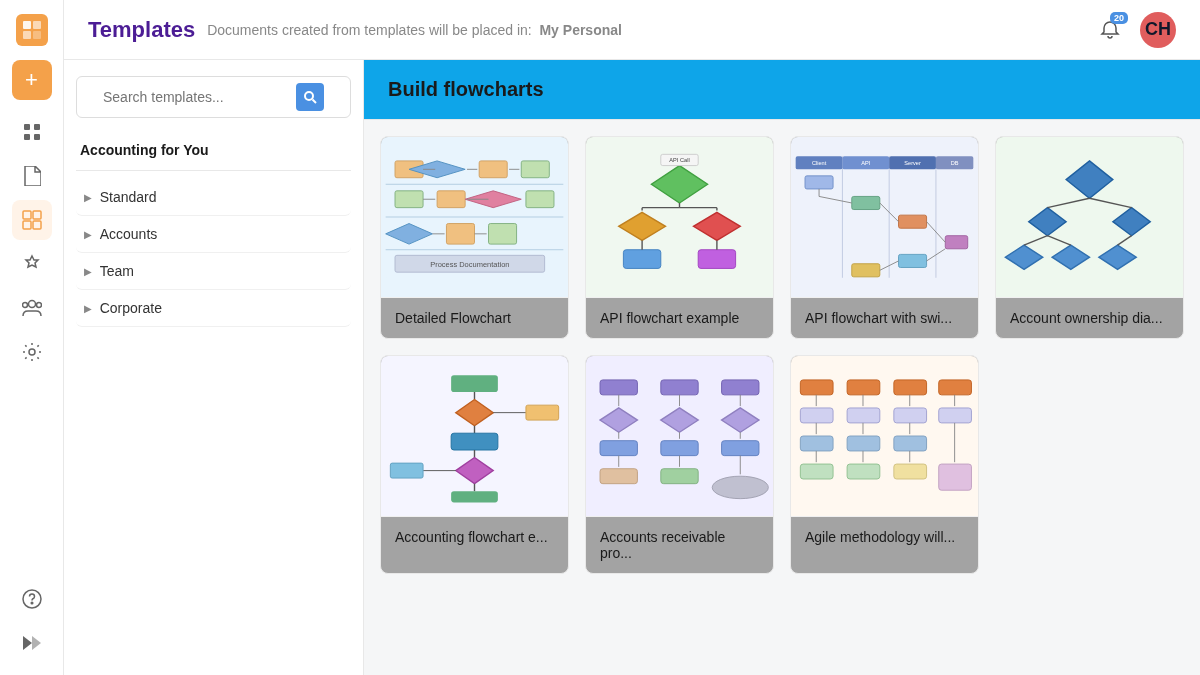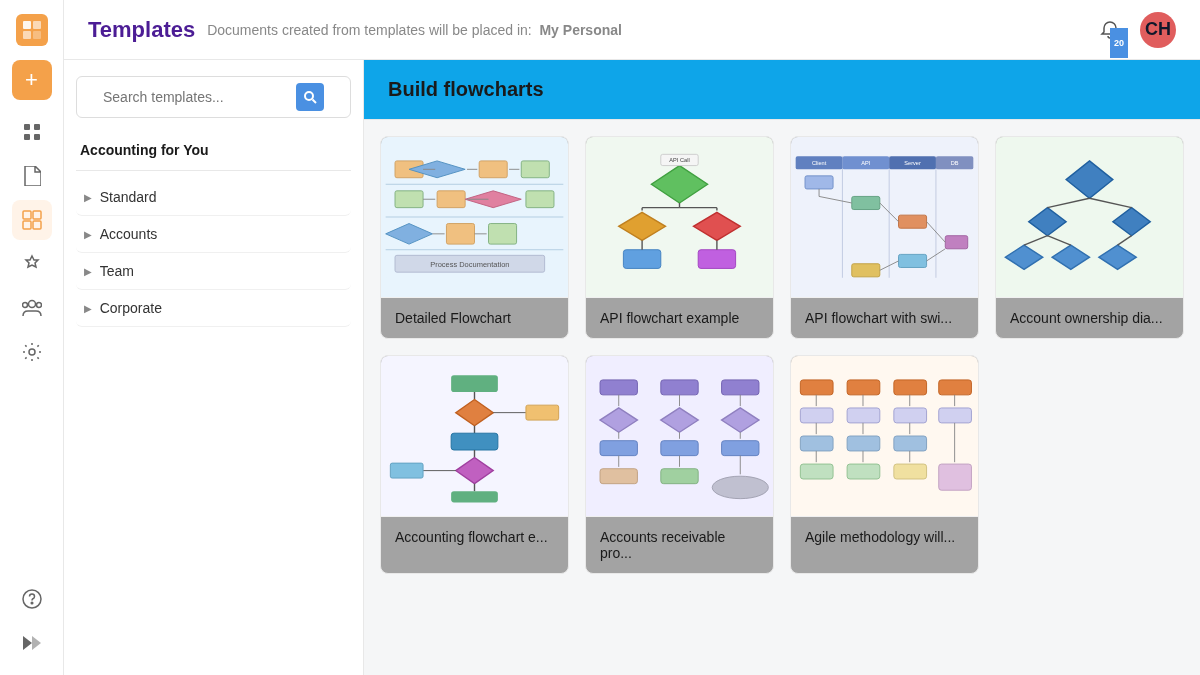--- a/index.html
+++ b/index.html
@@ -108,27 +108,27 @@
       height: 36px;
       display: flex;
       align-items: center;
       justify-content: center;
       cursor: pointer;
       color: #555;
       font-size: 20px;
     }
     .notif-badge {
       position: absolute;
-      top: 16px;
+      top: 0;
       right: 0;
       background: #4a90e2;
       color: white;
       font-size: 9px;
-      border-radius: 0;
-      padding: 10px 4px;
+      border-radius: 5px;
+      padding: 1px 4px;
       font-weight: 600;
     }
     .header-avatar {
       width: 36px;
       height: 36px;
       border-radius: 50%;
       background: #e05d5d;
       color: #0f172a;
       font-size: 18px;
       font-weight: 700;

